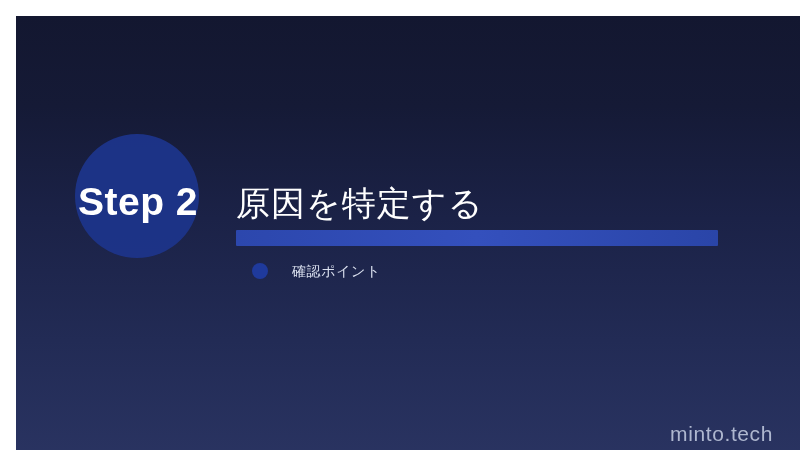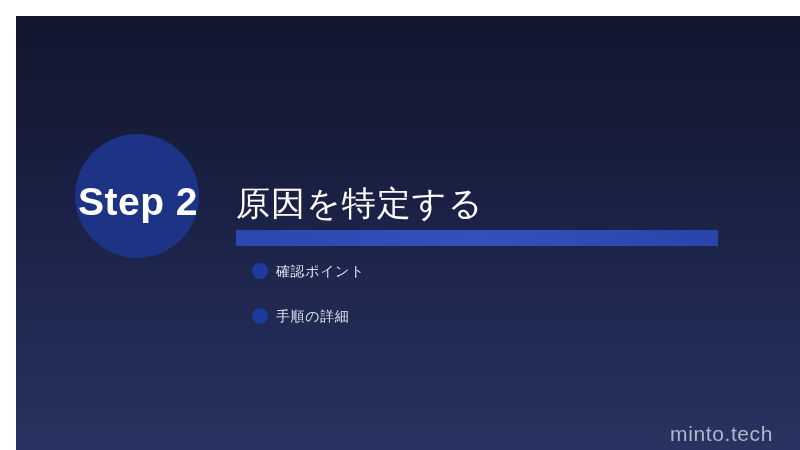--- a/index.html
+++ b/index.html
@@ -69,21 +69,21 @@
     height:28px;
     margin-bottom:17px;
   }
   .bullet-dot {
     width:14px; height:14px;
     border-radius:50%;
     background:#1f3a9c;
     flex:0 0 auto;
   }
   .bullet-text {
-    margin-left:0;
+    margin-left:16px;
     color:#dde3f1;
     font-size:14px;
     line-height:20px;
     letter-spacing:0.6px;
     white-space:nowrap;
   }
   #footer-brand {
     position:absolute;
     right:35px; bottom:12px;
     color:#aeb7cf;
@@ -105,22 +105,18 @@
       <h1 id="slide-title">原因を特定する</h1>
     </div>
 
     <div id="title-divider"></div>
 
     <ul id="bullet-list">
       <li class="bullet-item">
         <span class="bullet-dot"></span>
         <span class="bullet-text">確認ポイント</span>
       </li>
-      <li class="bullet-item">
-        <span class="bullet-dot"></span>
-        <span class="bullet-text">手順の詳細</span>
-      </li>
     </ul>
 
     <div id="footer-brand">minto.tech</div>
 
   </div>
 </div>
 
 </body></html>

